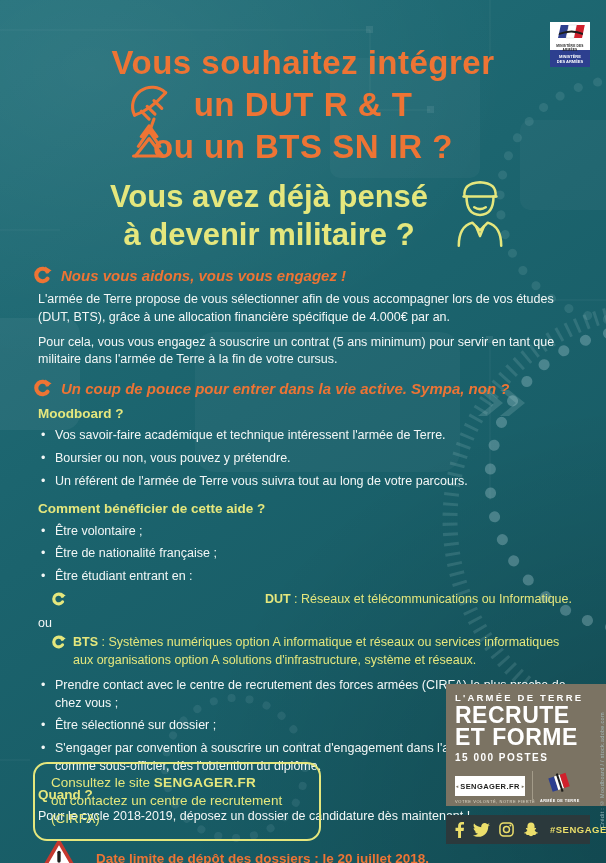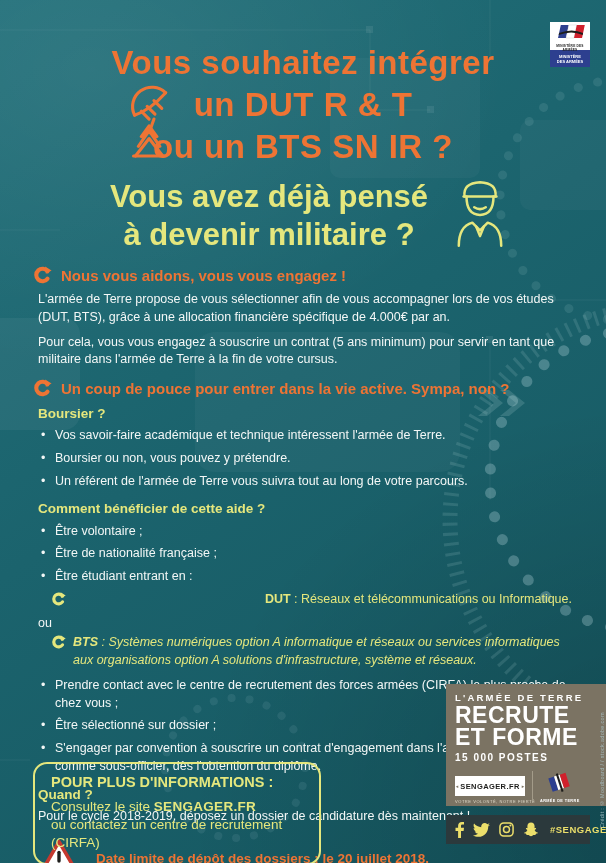--- a/index.html
+++ b/index.html
@@ -19,21 +19,21 @@
   .ministry .m-top .txt{font-size:3.2px;line-height:3.6px;color:#222;text-align:center;font-weight:bold;letter-spacing:.2px;}
   .ministry .m-bot{background:#2d3f8f;height:17px;display:flex;align-items:center;justify-content:center;}
   .ministry .m-bot .txt{font-size:4px;line-height:5px;color:#fff;text-align:center;font-weight:bold;}
   .titles{position:absolute;top:42px;left:0;width:100%;text-align:center;z-index:2;}
   .t-orange{color:#ee7434;font-weight:bold;font-size:33px;line-height:42px;letter-spacing:.5px;}
   .t-yellow{color:#e5e77d;font-weight:bold;font-size:31px;line-height:38px;margin-top:10px;padding-right:68px;}
   .sat-icon{position:absolute;left:126px;top:84px;color:#ee7434;z-index:2;}
   .soldier-icon{position:absolute;left:453px;top:178px;color:#e5e77d;z-index:2;}
   
   .content{position:absolute;left:38px;top:266px;width:534px;z-index:2;font-size:12.5px;line-height:1.42;}
-  .hrow{display:flex;align-items:flex-start;margin:0 0 6px -4px;}
+  .hrow{display:flex;align-items:flex-start;margin:0 0 6px -4px;font-style:italic;}
   .hrow .c-arrow{flex:0 0 auto;margin-right:9px;margin-top:0px;}
   .h-orange{color:#ee7434;font-weight:bold;font-size:15px;line-height:19px;}
   .para{margin:0 0 7px 0;color:#f3f7f6;}
   .subhead{color:#e5e77d;font-weight:bold;font-size:13.5px;margin:9px 0 4px 0;}
   ul.blist{list-style:none;margin:0;padding:0;}
   ul.blist li{position:relative;padding-left:17px;margin:0 0 5px 0;}
   ul.blist li:before{content:"•";position:absolute;left:3px;top:0;color:#f3f7f6;}
   .or-line{margin:1px 0 2px 0;}
   .drow{display:flex;align-items:flex-start;margin:2px 0 6px 14px;color:#e5e77d;justify-content:space-between;}
   .drow .c-arrow{flex:0 0 auto;margin-right:7px;margin-top:1px;}
@@ -159,21 +159,21 @@
     <p class="para" style="margin-bottom:10px;">Pour cela, vous vous engagez à souscrire un contrat (5 ans minimum) pour servir en tant que militaire dans l'armée de Terre à la fin de votre cursus.</p>
 
     <div class="hrow">
       <svg class="c-arrow" width="18" height="18" viewBox="0 0 22 22" style="color:#ee7434;">
         <path d="M16.5 6.5 A 7.6 7.6 0 1 0 16.5 15.5" fill="none" stroke="currentColor" stroke-width="5" stroke-linecap="round"></path>
         <polygon points="13.5,0.5 21.5,5.5 14.5,9.5" fill="currentColor"></polygon>
       </svg>
       <span class="h-orange">Un coup de pouce pour entrer dans la vie active. Sympa, non ?</span>
     </div>
 
-    <div class="subhead" style="margin-top:4px;">Boursier ?</div>
+    <div class="subhead" style="margin-top:4px;">Moodboard ?</div>
     <ul class="blist">
       <li>Vos savoir-faire académique et technique intéressent l'armée de Terre.</li>
       <li>Boursier ou non, vous pouvez y prétendre.</li>
       <li>Un référent de l'armée de Terre vous suivra tout au long de votre parcours.</li>
     </ul>
 
     <div class="subhead">Comment bénéficier de cette aide ?</div>
     <ul class="blist">
       <li>Être volontaire ;</li>
       <li>Être de nationalité française ;</li>
@@ -181,21 +181,21 @@
     </ul>
 
     <div class="drow">
       <svg class="c-arrow" width="14" height="14" viewBox="0 0 22 22" style="color:#e5e77d;">
         <path d="M16.5 6.5 A 7.6 7.6 0 1 0 16.5 15.5" fill="none" stroke="currentColor" stroke-width="5" stroke-linecap="round"></path>
         <polygon points="13.5,0.5 21.5,5.5 14.5,9.5" fill="currentColor"></polygon>
       </svg>
       <span><b>DUT</b><span> : Réseaux et télécommunications ou Informatique.</span></span>
     </div>
     <div class="or-line">ou</div>
-    <div class="drow" style="margin-bottom:7px;font-style:italic;">
+    <div class="drow" style="margin-bottom:7px;">
       <svg class="c-arrow" width="14" height="14" viewBox="0 0 22 22" style="color:#e5e77d;">
         <path d="M16.5 6.5 A 7.6 7.6 0 1 0 16.5 15.5" fill="none" stroke="currentColor" stroke-width="5" stroke-linecap="round"></path>
         <polygon points="13.5,0.5 21.5,5.5 14.5,9.5" fill="currentColor"></polygon>
       </svg>
       <span><b>BTS</b><span> : Systèmes numériques option A informatique et réseaux ou services informatiques aux organisations option A solutions d'infrastructure, système et réseaux.</span></span>
     </div>
 
     <ul class="blist">
       <li>Prendre contact avec le centre de recrutement des forces armées (CIRFA) le plus proche de chez vous ;</li>
       <li>Être sélectionné sur dossier ;</li>
@@ -209,21 +209,20 @@
       <svg class="warn-icon" width="42" height="38" viewBox="0 0 40 36">
         <path d="M20 2.5 L 37.5 32.5 H 2.5 Z" fill="#ffffff" stroke="#c4392f" stroke-width="3.4" stroke-linejoin="round"></path>
         <rect x="18.4" y="11" width="3.2" height="11.5" rx="1.6" fill="#1d1d1b"></rect>
         <circle cx="20" cy="27.2" r="2" fill="#1d1d1b"></circle>
       </svg>
       <span class="warn-text">Date limite de dépôt des dossiers : le 20 juillet 2018.</span>
     </div>
   </div>
 
   <div class="info-box">
-    <div class="l1">POUR PLUS D'INFORMATIONS :</div>
     <div class="l2"><span>Consultez le site </span><span class="site">SENGAGER.FR</span></div>
     <div class="l3">ou contactez un centre de recrutement (CIRFA)</div>
   </div>
 
   <div class="recruit-box">
     <div class="rb-l1">L'ARMÉE DE TERRE</div>
     <div class="rb-l2">RECRUTE</div>
     <div class="rb-l3">ET FORME</div>
     <div class="rb-l4">15 000 POSTES</div>
     <div class="rb-bottom">

